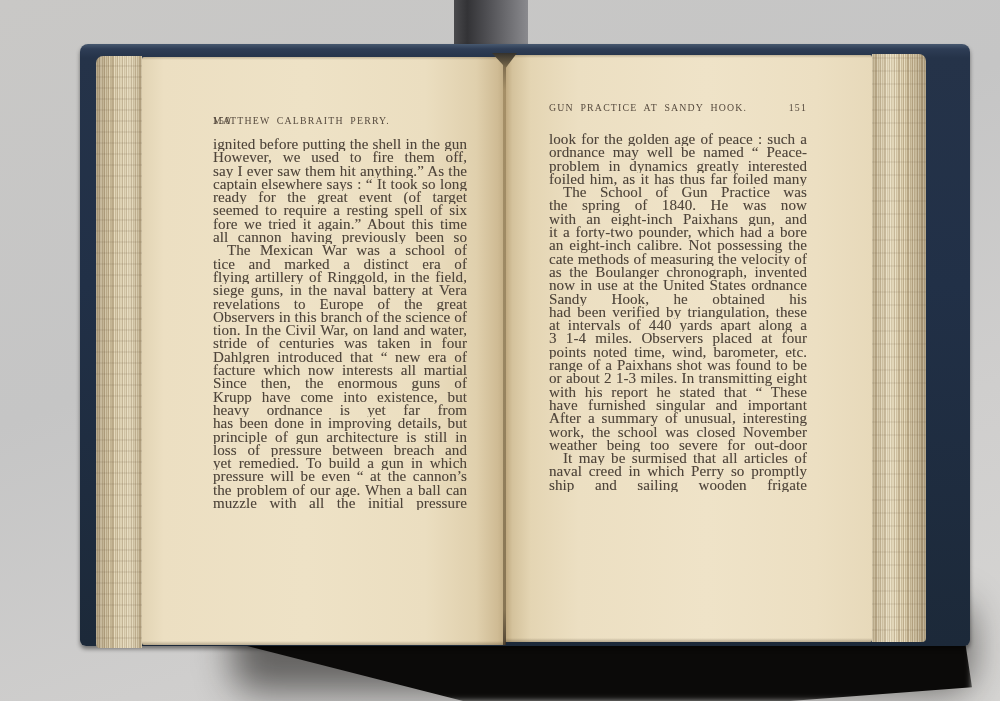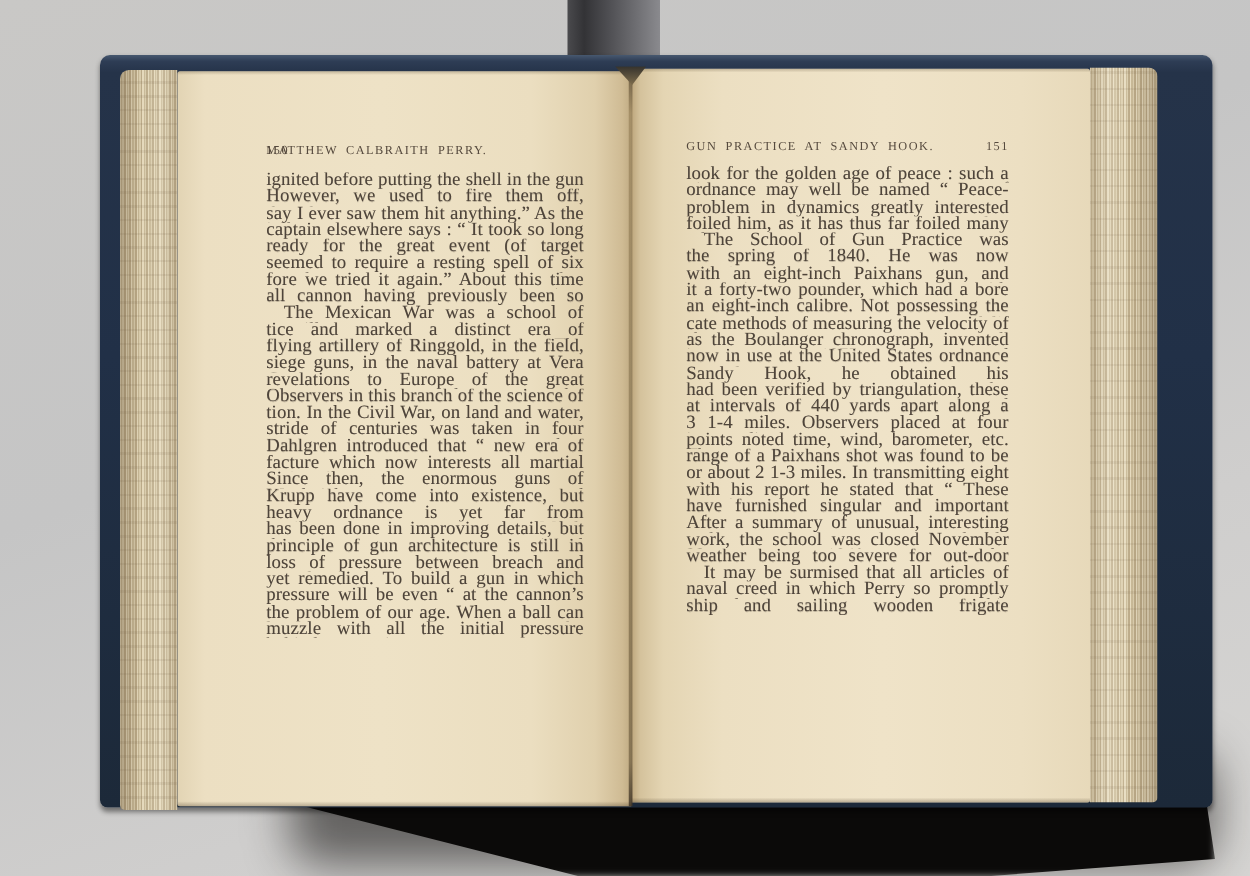--- a/index.html
+++ b/index.html
@@ -52,21 +52,21 @@
     clip-path:polygon(0 0,100% 0,55% 100%);
     background:linear-gradient(180deg,#35322c,#7d6c4c);}
 
   
   .header{position:absolute;height:14px;font-size:9.8px;letter-spacing:1.2px;word-spacing:3px;
     color:#564a3e;}
   .header .pagenum{position:absolute;top:0;}
   .header .running-title{position:absolute;left:0;right:0;top:0;text-align:left;}
   .page-left  .header{left:71px;top:58px;width:254px;}
   .page-left  .header .pagenum{left:0;}
-  .page-right .header{left:44px;top:57px;width:258px;}
+  .page-right .header{left:44px;top:47px;width:258px;}
   .page-right .header .pagenum{right:0;}
 
   .body{position:absolute;font-size:15px;letter-spacing:.1px;color:#4e443a;
     text-shadow:.2px .2px 0 rgba(80,70,60,.30);}
   .page-left  .body{left:71px;top:81px;width:254px;}
   .page-right .body{left:44px;top:78px;width:258px;}
   .line{height:13.3px;line-height:13.4px;text-align:justify;text-align-last:justify;overflow:hidden;}
   .line.end{text-align-last:left;}
   .line.ind{padding-left:14px;}
 </style>

